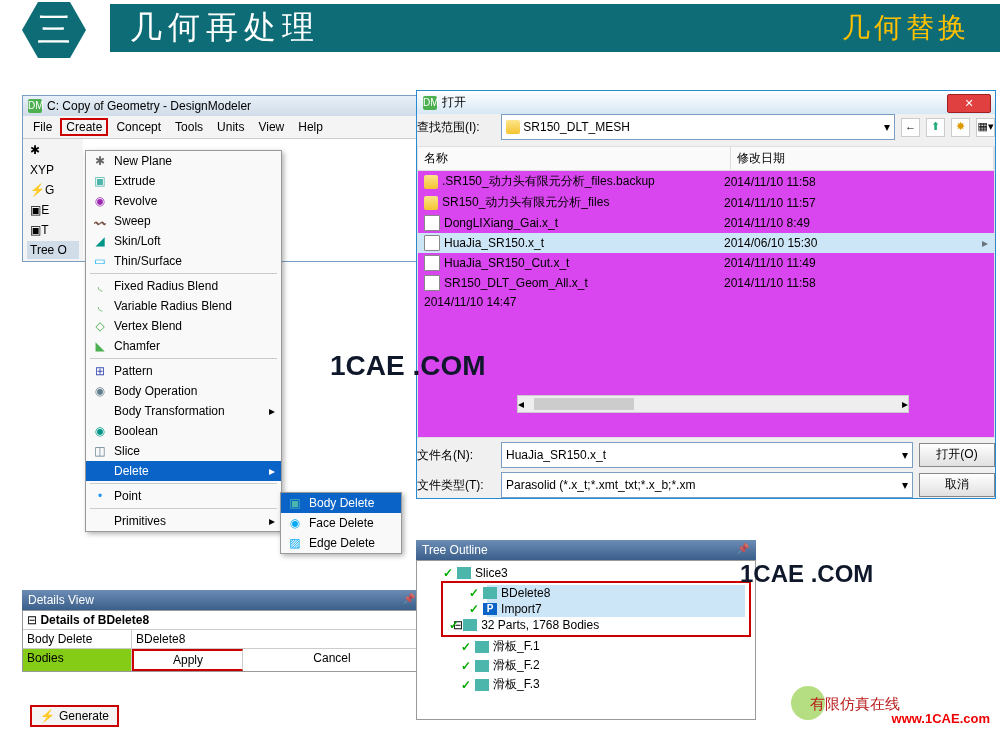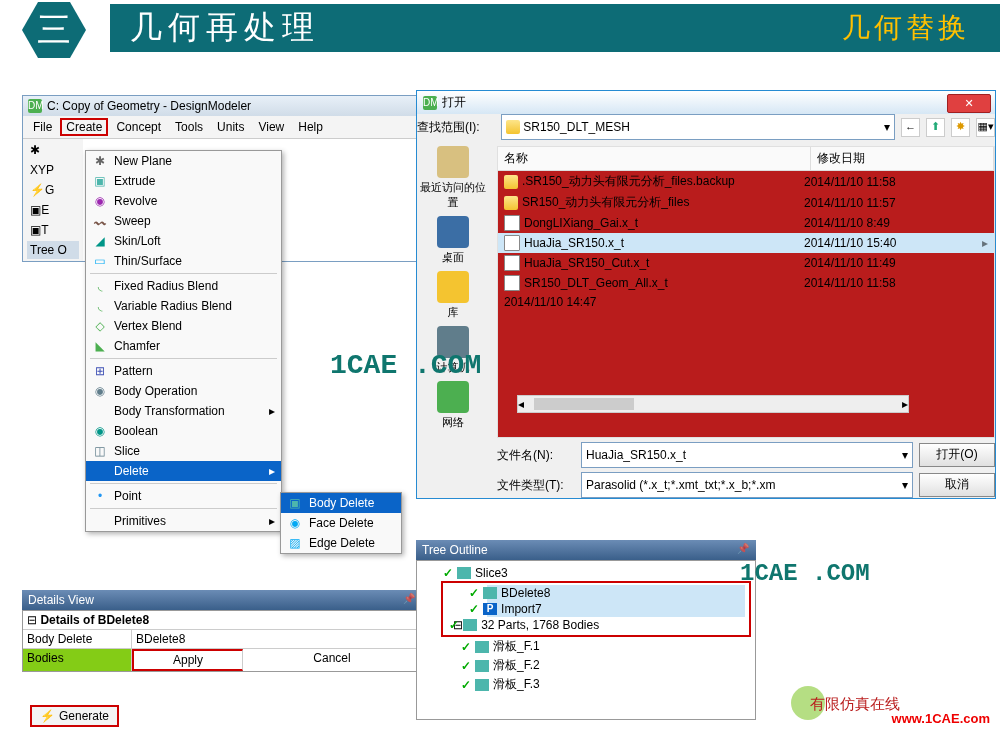--- a/index.html
+++ b/index.html
@@ -37,21 +37,21 @@
 .dialog { position:absolute; left:416px; top:90px; width:578px; border:1px solid #268bd2; background:#f0f0f0; font-family:"SimSun",sans-serif; }
 .dlg-title { background:linear-gradient(#fff,#d6e7f5); display:flex; align-items:center; padding:3px 6px; gap:5px; }
 .dlg-close { position:absolute; right:4px; top:3px; width:42px; height:17px; background:#e04040; color:#fff; text-align:center; border-radius:2px; border:1px solid #a02020; font-size:11px; line-height:17px; }
 .dlg-body { display:flex; padding:0; gap:8px; }
 .dlg-left { width:72px; display:flex; flex-direction:column; align-items:center; gap:6px; font-size:11px; text-align:center; }
 .dlg-left-item { display:flex; flex-direction:column; align-items:center; gap:2px; }
 .lico { width:32px; height:32px; border-radius:4px; }
 .look-row { display:flex; align-items:center; gap:6px; margin-bottom:6px; }
 .combo { border:1px solid #7a9ec2; background:#fff; padding:2px 4px; display:flex; align-items:center; flex:1; height:20px; }
 .combo .caret { margin-left:auto; }
-.filelist { border:1px solid #e0e0e0; background:#b91c1c; height:290px; overflow:auto; }
+.filelist { border:1px solid #e0e0e0; background:#d946ef; height:290px; overflow:auto; }
 .fl-head { display:flex; border-bottom:1px solid #ddd; background:#fafafa; font-size:12px; }
 .fl-head div { padding:3px 6px; border-right:1px solid #ddd; }
 .fl-row { display:flex; padding:2px 6px; align-items:center; }
 .fl-row.sel { background:#cde6f7; }
 .fl-row .c1 { width:300px; display:flex; align-items:center; gap:4px; }
 .fl-row .c2 { flex:1; }
 .fl-head .c1 { width:300px; }
 .fl-head .c2 { flex:1; }
 .fico { width:14px; height:14px; display:inline-block; }
 .folder-ico { background:linear-gradient(#fde58a,#f4c430); border-radius:2px; }
@@ -63,21 +63,21 @@
 .tree-out { position:absolute; left:416px; top:540px; width:340px; }
 .tree-head { background:linear-gradient(#6b8cb5,#3a5f8a); color:#fff; padding:3px 6px; }
 .tree-body { border:1px solid #999; background:#fff; padding:4px; height:150px; position:relative; }
 .tree-item { display:flex; align-items:center; gap:4px; padding:1px 0; margin-left:40px; }
 .tree-item.hl { background:#cde6f7; }
 .tree-item .chk { color:#0a0; font-weight:bold; margin-left:-18px; }
 .tree-box { border:2px solid #c00; padding:2px 4px; margin-left:20px; }
 .node-ico { width:14px; height:12px; display:inline-block; }
 .cube-ico { background:#4db6ac; }
 .p-ico { background:#0a64c8; color:#fff; font-weight:bold; font-size:10px; text-align:center; width:14px; line-height:12px; }
-.watermark { position:absolute; color:#0f766e; font-size:28px; font-weight:bold; pointer-events:none;font-family:Liberation Mono, monospace; }
+.watermark { position:absolute; color:#0f172a; font-size:28px; font-weight:bold; pointer-events:none; }
 .footer-logo { position:absolute; right:10px; bottom:4px; font-family:Arial; font-size:13px; }
 .footer-brand { position:absolute; right:100px; bottom:16px; font-size:15px; color:#b91c1c; }
 .wechat { position:absolute; right:175px; bottom:10px; width:34px; height:34px; background:#95d04f; border-radius:50%; opacity:.7; }
 .tbtn { width:17px; height:17px; border:1px solid #ccc; background:#fff; display:inline-block; font-size:11px; text-align:center; line-height:15px; }
 .dlg-label { font-family:"SimSun",sans-serif; width:78px; }
 .pin { font-size:10px; opacity:.7; }
 </style>
 </head>
 <body>
 
@@ -248,42 +248,20 @@
           <span class="fico folder-ico"></span>&nbsp;
           <span>SR150_DLT_MESH</span>
           <span class="caret">▾</span>
         </div>
         <span class="tbtn">←</span>
         <span class="tbtn" style="color:#2a7">⬆</span>
         <span class="tbtn" style="color:#d90">✸</span>
         <span class="tbtn">▦▾</span>
       </div>
       <div style="display:flex;gap:8px">
-        <div class="dlg-left" id="places">
-            <div class="dlg-left-item">
-              <div class="lico" style="background: rgb(216, 192, 128);"></div>
-              <div>最近访问的位置</div>
-            </div>
-            <div class="dlg-left-item">
-              <div class="lico" style="background: rgb(59, 110, 165);"></div>
-              <div>桌面</div>
-            </div>
-            <div class="dlg-left-item">
-              <div class="lico" style="background: rgb(244, 196, 48);"></div>
-              <div>库</div>
-            </div>
-            <div class="dlg-left-item">
-              <div class="lico" style="background: rgb(96, 125, 139);"></div>
-              <div>计算机</div>
-            </div>
-            <div class="dlg-left-item">
-              <div class="lico" style="background: rgb(76, 175, 80);"></div>
-              <div>网络</div>
-            </div>
-          </div>
         <div style="flex:1">
           <div class="filelist">
             <div class="fl-head">
               <div class="c1">名称</div>
               <div class="c2">修改日期</div>
             </div>
             <div id="files">
                 <div class="fl-row">
                   <div class="c1">
                     <span class="fico folder-ico"></span>
@@ -303,21 +281,21 @@
                     <span class="fico file-ico"></span>
                     <span>DongLIXiang_Gai.x_t</span>
                   </div>
                   <div class="c2">2014/11/10 8:49</div>
                 </div>
                 <div class="fl-row sel">
                   <div class="c1">
                     <span class="fico file-ico"></span>
                     <span>HuaJia_SR150.x_t</span>
                   </div>
-                  <div class="c2">2014/11/10 15:40</div>
+                  <div class="c2">2014/06/10 15:30</div>
                   <span style="opacity: 0.5;">▸</span>
                 </div>
                 <div class="fl-row">
                   <div class="c1">
                     <span class="fico file-ico"></span>
                     <span>HuaJia_SR150_Cut.x_t</span>
                   </div>
                   <div class="c2">2014/11/10 11:49</div>
                 </div>
                 <div class="fl-row">

